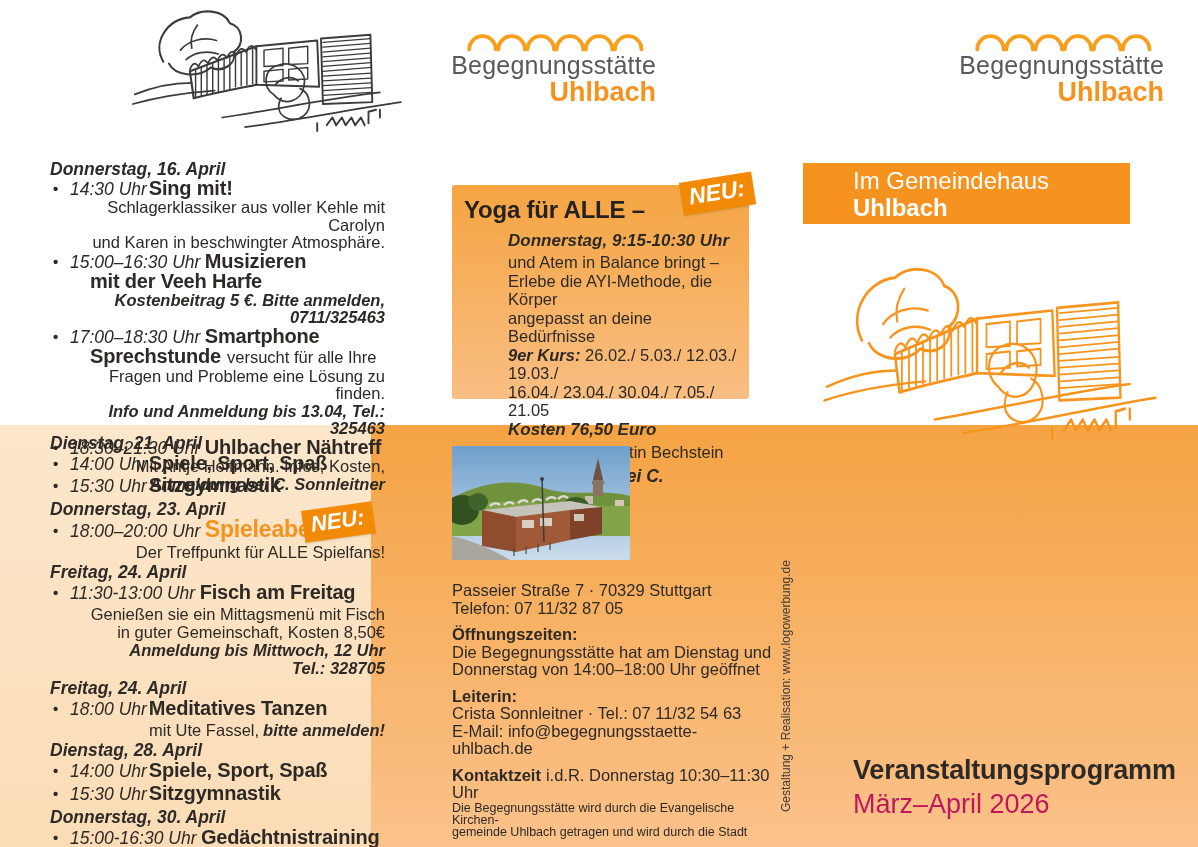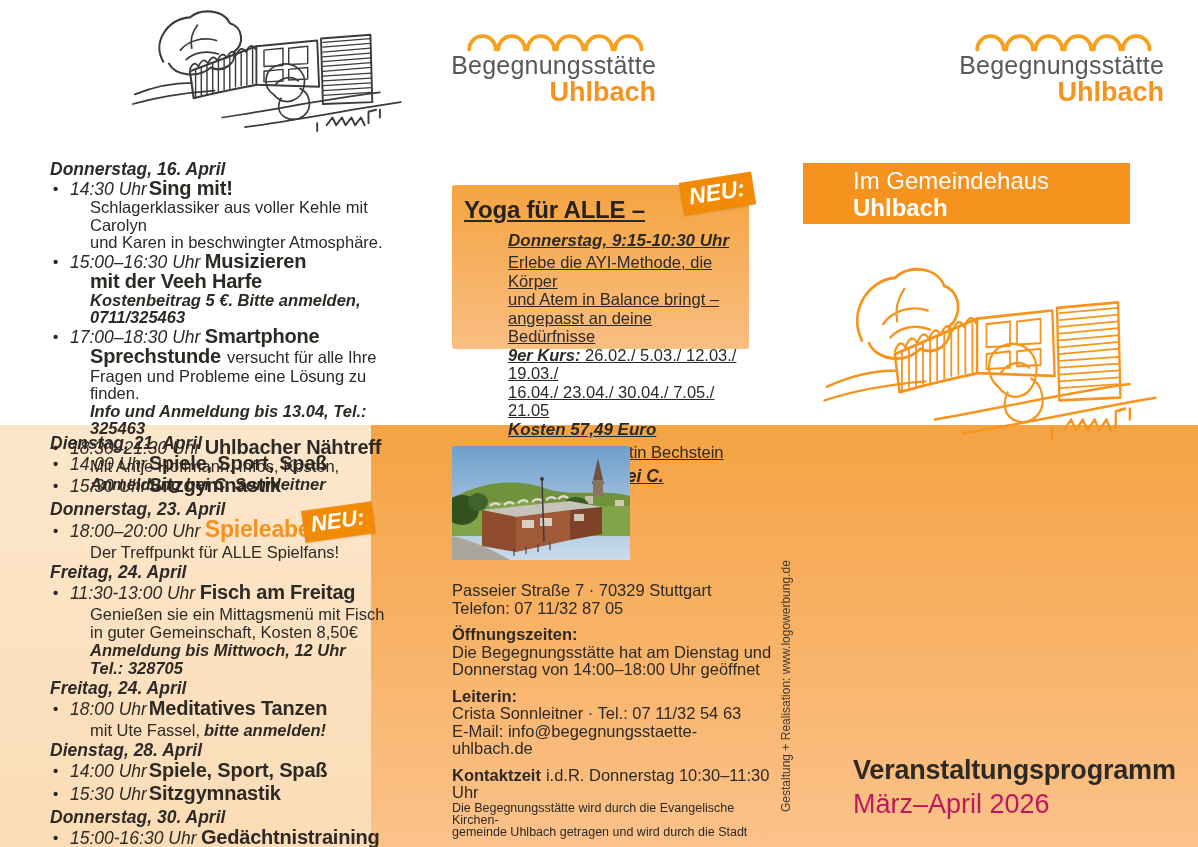--- a/index.html
+++ b/index.html
@@ -31,39 +31,39 @@
   .prog-peach{top:431px;}
   .date{font-size:17.5px;font-weight:bold;font-style:italic;line-height:18.5px;color:#2d2a28;}
   .prog-peach .date{line-height:20px;margin-top:1.5px;}
   .ev{line-height:19.5px;white-space:nowrap;}
   .prog-peach .ev{line-height:20.5px;}
   .bullet{display:inline-block;width:17px;padding-left:3px;font-size:15px;font-weight:bold;vertical-align:1px;}
   .time{font-size:17.5px;font-weight:normal;font-style:italic;}
   .time-fx{display:inline-block;min-width:64px;margin-right:2px;}
   .etitle{font-size:20px;font-weight:bold;letter-spacing:-.2px;}
   .etitle-xl{font-size:23px;font-weight:bold;color:#f6921e;letter-spacing:-.2px;}
-  .desc{font-size:16.5px;line-height:17.5px;padding-left:40px;}
+  .desc{font-size:16.5px;line-height:17.5px;padding-left:40px;text-align:right;}
   .prog-peach .desc{line-height:18px;}
   .bi{font-weight:bold;font-style:italic;}
   .cont-title{font-size:20px;font-weight:bold;letter-spacing:-.2px;line-height:19.5px;padding-left:40px;}
   .mixline{line-height:19.5px;padding-left:40px;}
   .mixline .big{font-size:20px;font-weight:bold;letter-spacing:-.2px;}
   .mixline .reg{font-size:16.5px;margin-left:6px;}
   .desc .bi-run{margin-left:4px;}
 
   
   .neu{position:absolute;background:#f28a05;color:#ffffff;font-weight:bold;font-style:italic;
        padding:2px 9px 4px 8px;box-shadow:0 1px 2px rgba(0,0,0,.15);}
   .neu-yoga{left:681px;top:177px;font-size:23px;transform:rotate(-9deg);}
   .neu-games{left:303px;top:506px;font-size:22px;transform:rotate(-8deg);}
 
   
-  .yoga{position:absolute;left:452px;top:185px;width:297px;height:164px;box-sizing:border-box;
+  .yoga{position:absolute;left:452px;top:185px;width:297px;height:214px;box-sizing:border-box;
         padding:12px 10px 0 10px;border-radius:3px;
-        background:linear-gradient(180deg,#f5a441 0%,#f9be83 100%);text-decoration:underline;}
+        background:linear-gradient(180deg,#f5a441 0%,#f9be83 100%);}
   .yoga h2{margin:0 0 8px 2px;font-size:24px;line-height:26px;letter-spacing:-.2px;color:#262220;}
   .yoga .ind{margin-left:46px;}
   .yoga .ytime{font-size:17px;line-height:20px;margin-bottom:2px;}
   .yoga .yd{font-size:16.5px;line-height:18.5px;}
   .yoga .ycourse{font-size:16.5px;line-height:18.5px;}
   .yoga .ycost{font-size:17px;line-height:19px;}
   .yoga .yleader{font-size:16.5px;line-height:18px;margin-top:4px;}
   .yoga .yinfo{font-size:17.5px;line-height:20px;margin:5px 0 0 2px;}
 
   
@@ -210,29 +210,29 @@
       <span class="bullet">•</span><span class="time">15:00-16:30 Uhr</span> <span class="etitle">Gedächtnistraining</span>
     </div>
   </div>
 
   <div class="neu neu-games">NEU:</div>
 
   <div class="yoga">
     <h2>Yoga für ALLE –</h2>
     <div class="ind">
       <div class="ytime bi">Donnerstag, 9:15-10:30 Uhr</div>
+      <div class="yd">und Atem in Balance bringt –</div>
       <div class="yd">Erlebe die AYI-Methode, die Körper</div>
-      <div class="yd">und Atem in Balance bringt –</div>
       <div class="yd">angepasst an deine Bedürfnisse</div>
       <div class="ycourse">
         <span class="bi">9er Kurs:</span>
         <span>26.02./ 5.03./ 12.03./ 19.03./</span>
       </div>
       <div class="ycourse">16.04./ 23.04./ 30.04./ 7.05./ 21.05</div>
-      <div class="ycost bi">Kosten 57,49 Euro</div>
+      <div class="ycost bi">Kosten 76,50 Euro</div>
       <div class="yleader">Kursleiterin Kerstin Bechstein</div>
     </div>
     <div class="yinfo bi">Infos, Anmeldung bei C. Sonnleitner</div>
   </div>
   <div class="neu neu-yoga">NEU:</div>
 
   <svg class="photo" viewBox="0 0 178 114">
     <defs>
       <linearGradient id="sky" x1="0" y1="0" x2="0" y2="1">
         <stop offset="0" stop-color="#6fa0cc"></stop>

